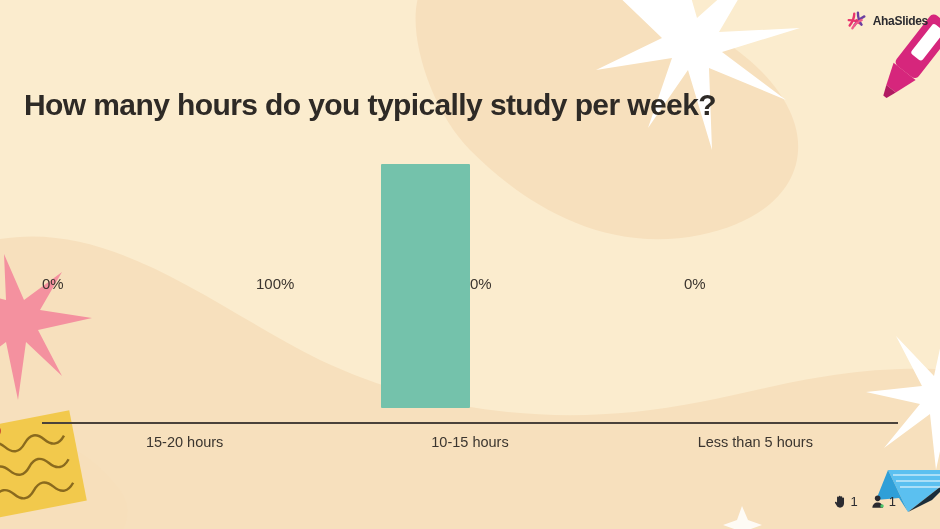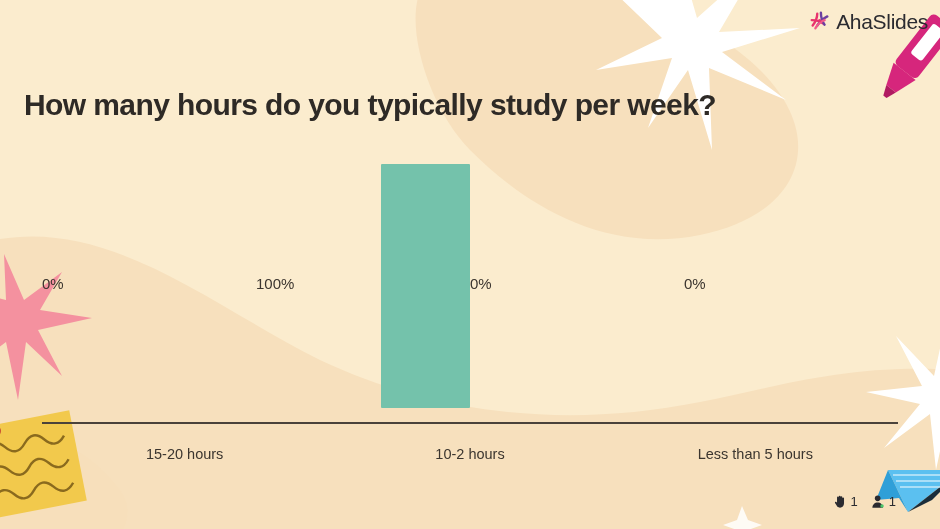--- a/index.html
+++ b/index.html
@@ -19,21 +19,21 @@
   .bg-layer svg { display: block; width: 940px; height: 529px; }
 
   
   #logo {
     position: absolute; top: 9px; right: 12px;
     display: flex; align-items: center; gap: 5px;
     height: 24px;
   }
   #logo .logo-mark { width: 22px; height: 22px; display: block; }
   #logo .logo-text {
-    font-size: 21px; font-weight: 400; color: #2b2b30;
+    font-size: 12px; font-weight: 700; color: #2b2b30;
     letter-spacing: -0.3px; line-height: 1;
   }
 
   
   #title {
     position: absolute;
     left: 24px; top: 52px;
     width: 880px;
     font-size: 30px;
     font-weight: 700;
@@ -77,21 +77,21 @@
     background: #74c2ab;
     border-radius: 1px;
   }
   #axis-line {
     height: 2px;
     background: #4a423a;
     width: 100%;
   }
   #xlabels {
     display: flex;
-    margin-top: 22px;
+    margin-top: 10px;
   }
   .xlabel {
     flex: 1 1 0;
     text-align: center;
     font-size: 14.5px;
     color: #3b352f;
     white-space: nowrap;
   }
 
   
@@ -204,21 +204,21 @@
       <div class="col">
         <span class="pct">0%</span>
         <div class="bar" style="height: 0px; background: transparent;"></div>
       </div>
     </div>
 
     <div id="axis-line" style="background: rgb(74, 66, 58);"></div>
 
     <div id="xlabels">
       <span class="xlabel">15-20 hours</span>
-      <span class="xlabel">10-2 hours</span>
+      <span class="xlabel">10-15 hours</span>
       <span class="xlabel">Less than 5 hours</span>
     </div>
   </div>
 
   <div id="counters">
     <div class="counter">
       <svg class="cicon" viewBox="0 0 16 16">
         <path d="M4.6,9.4 V3.3 a1,1 0 0 1 2,0 V7.6 V2.3 a1,1 0 0 1 2,0 V7.6 V2.9
                  a1,1 0 0 1 2,0 V7.6 V4.4 a1,1 0 0 1 2,0 V10 c0,3 -2,5 -4.6,5
                  c-2.1,0 -3.3,-1 -4,-2.6 L2.3,9.6 a1,1 0 0 1 1.6,-1.1 Z" fill="#2b2b30"></path>

